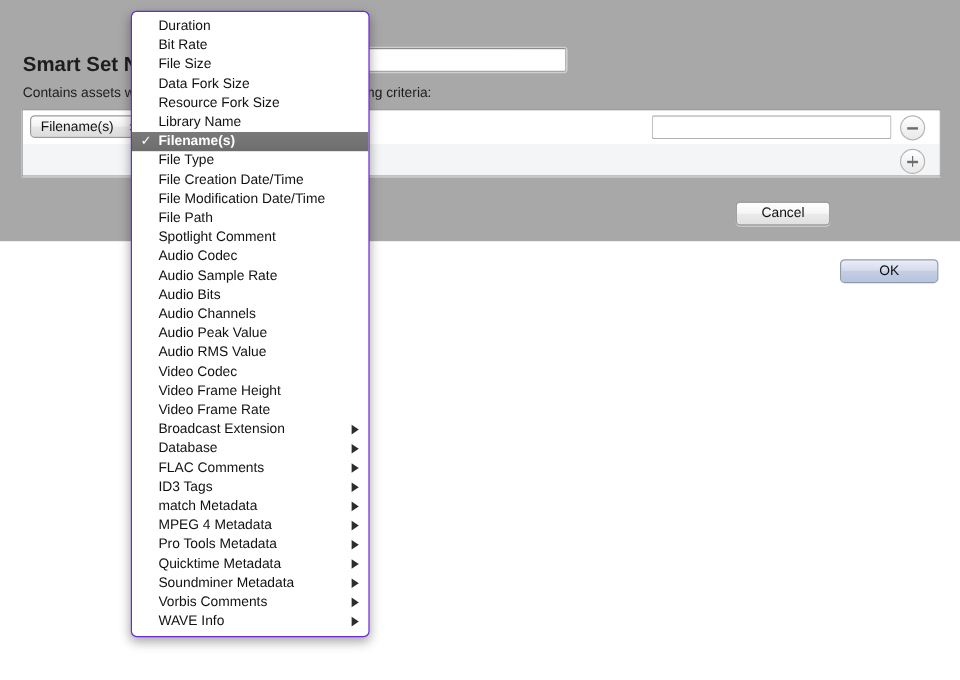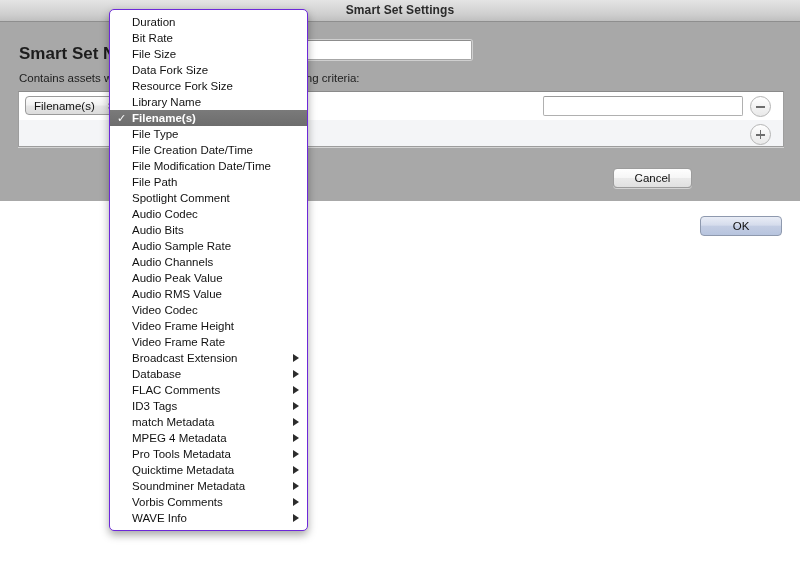--- a/index.html
+++ b/index.html
@@ -286,23 +286,20 @@
     border-top: 4.5px solid transparent;
     border-bottom: 4.5px solid transparent;
     border-left: 6px solid #2c2c2c;
   }
 </style>
 </head>
 <body>
 
 <div id="dialog">
 
-  <div id="titlebar">
-    <div class="title-text">Smart Set Settings</div>
-  </div>
 
   <div class="field-label" id="label-smart-set-name">Smart Set Name:</div>
 
   <input id="smart-set-name-input" type="text" placeholder="New Set" value="" style="">
 
   <div id="contains-row">
     <span class="static-text">Contains assets which match</span>
     <span class="popup-btn" id="match-popup">
       <span>any</span>
       <span class="stepper">
@@ -357,22 +354,22 @@
     <div class="menu-item"><span>Data Fork Size</span></div>
     <div class="menu-item"><span>Resource Fork Size</span></div>
     <div class="menu-item"><span>Library Name</span></div>
     <div class="menu-item selected"><span class="check">✓</span><span>Filename(s)</span></div>
     <div class="menu-item"><span>File Type</span></div>
     <div class="menu-item"><span>File Creation Date/Time</span></div>
     <div class="menu-item"><span>File Modification Date/Time</span></div>
     <div class="menu-item"><span>File Path</span></div>
     <div class="menu-item"><span>Spotlight Comment</span></div>
     <div class="menu-item"><span>Audio Codec</span></div>
+    <div class="menu-item"><span>Audio Sample Rate</span></div>
     <div class="menu-item"><span>Audio Bits</span></div>
-    <div class="menu-item"><span>Audio Sample Rate</span></div>
     <div class="menu-item"><span>Audio Channels</span></div>
     <div class="menu-item"><span>Audio Peak Value</span></div>
     <div class="menu-item"><span>Audio RMS Value</span></div>
     <div class="menu-item"><span>Video Codec</span></div>
     <div class="menu-item"><span>Video Frame Height</span></div>
     <div class="menu-item"><span>Video Frame Rate</span></div>
     <div class="menu-item"><span>Broadcast Extension</span><span class="submenu-arrow"></span></div>
     <div class="menu-item"><span>Database</span><span class="submenu-arrow"></span></div>
     <div class="menu-item"><span>FLAC Comments</span><span class="submenu-arrow"></span></div>
     <div class="menu-item"><span>ID3 Tags</span><span class="submenu-arrow"></span></div>

